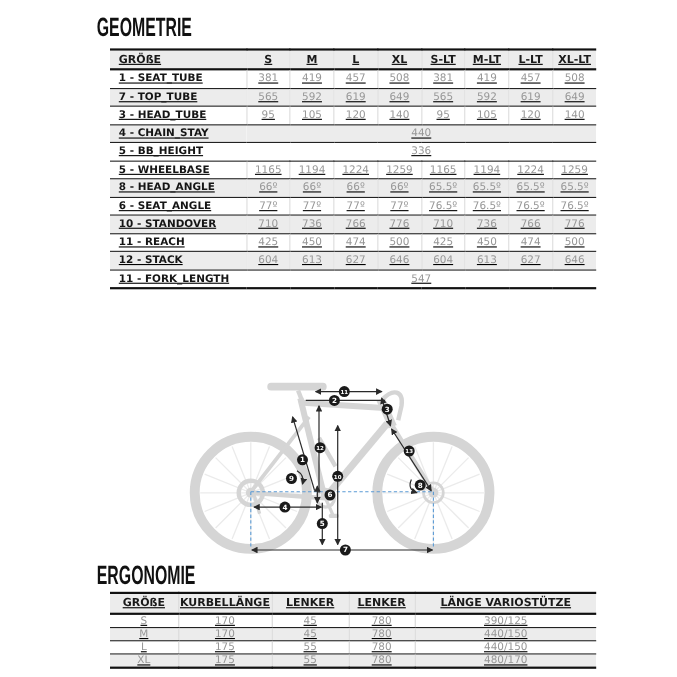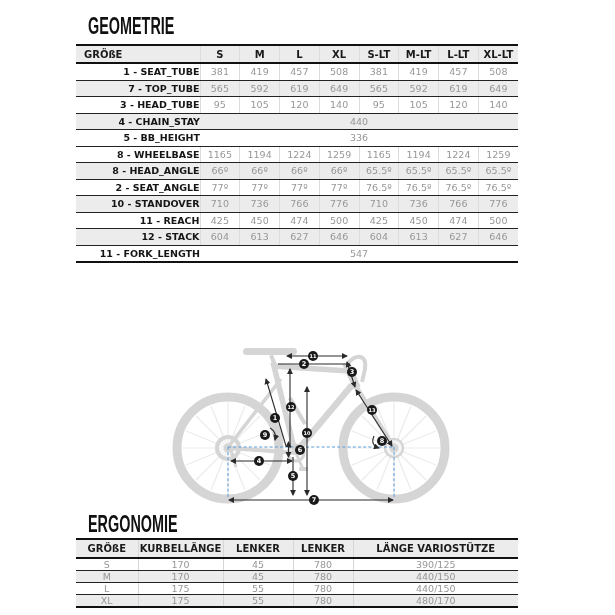--- a/index.html
+++ b/index.html
@@ -4,31 +4,31 @@
 <style>
   html,body{margin:0;padding:0;background:#fff;}
   .page{position:relative;width:615px;height:615px;background:#fff;overflow:hidden;
         font-family:"DejaVu Sans","Liberation Sans",sans-serif;}
   .sheet-title{position:absolute;left:88px;margin:0;font-family:"Liberation Sans",sans-serif;
         font-weight:700;font-size:24px;line-height:24px;color:#111;letter-spacing:0;
         transform:scale(0.60,1.0);transform-origin:left top;white-space:nowrap;}
   #geo-title{top:14px;}
   #ergo-title{top:512px;}
 
-  table.spec{border-collapse:collapse;table-layout:fixed;position:absolute;left:76px;
-        border-top:2px solid #111;border-bottom:2px solid #111;width:442px;}
+  table.spec{border-collapse:collapse;table-layout:fixed;position:absolute;left:100px;
+        border-top:2px solid #111;border-bottom:2px solid #111;width:442px;text-decoration:underline;}
   table.spec td,table.spec th{padding:0;margin:0;overflow:hidden;white-space:nowrap;}
 
   
   #geo-table{top:44px;}
   #geo-table th{background:#ececec;height:16px;font-size:10px;color:#1a1a1a;
         border-bottom:2px solid #111;}
   #geo-table th.size-h{text-align:left;padding-left:8px;}
   #geo-table td{height:15.5px;font-size:9.5px;border-bottom:1.5px solid #222;}
-  #geo-table td.lbl{text-align:right;padding-left:8px;font-weight:bold;color:#151515;}
+  #geo-table td.lbl{text-align:left;padding-left:8px;font-weight:bold;color:#151515;}
   #geo-table td.val,#geo-table td.spanv{text-align:center;color:#979797;}
   #geo-table td.val,#geo-table th.colh{border-left:1px solid #dcdcdc;}
   #geo-table tr.alt td{background:#ececec;}
 
   
   #ergo-table{top:538px;}
   #ergo-table th{background:#ececec;height:17px;font-size:10px;color:#1a1a1a;
         border-bottom:2px solid #111;text-align:center;border-left:1px solid #d6d6d6;}
   #ergo-table th:first-child{border-left:none;}
   #ergo-table td{height:11px;font-size:9.5px;color:#979797;text-align:center;
@@ -104,21 +104,21 @@
         </tr>
         <tr class="alt">
           <td class="lbl">4 - CHAIN_STAY</td>
           <td class="spanv" colspan="8">440</td>
         </tr>
         <tr>
           <td class="lbl">5 - BB_HEIGHT</td>
           <td class="spanv" colspan="8">336</td>
         </tr>
         <tr>
-          <td class="lbl">8 - WHEELBASE</td>
+          <td class="lbl">5 - WHEELBASE</td>
           <td class="val">1165</td>
           <td class="val">1194</td>
           <td class="val">1224</td>
           <td class="val">1259</td>
           <td class="val">1165</td>
           <td class="val">1194</td>
           <td class="val">1224</td>
           <td class="val">1259</td>
         </tr>
         <tr class="alt">
@@ -126,21 +126,21 @@
           <td class="val">66º</td>
           <td class="val">66º</td>
           <td class="val">66º</td>
           <td class="val">66º</td>
           <td class="val">65.5º</td>
           <td class="val">65.5º</td>
           <td class="val">65.5º</td>
           <td class="val">65.5º</td>
         </tr>
         <tr>
-          <td class="lbl">2 - SEAT_ANGLE</td>
+          <td class="lbl">6 - SEAT_ANGLE</td>
           <td class="val">77º</td>
           <td class="val">77º</td>
           <td class="val">77º</td>
           <td class="val">77º</td>
           <td class="val">76.5º</td>
           <td class="val">76.5º</td>
           <td class="val">76.5º</td>
           <td class="val">76.5º</td>
         </tr>
         <tr class="alt">

